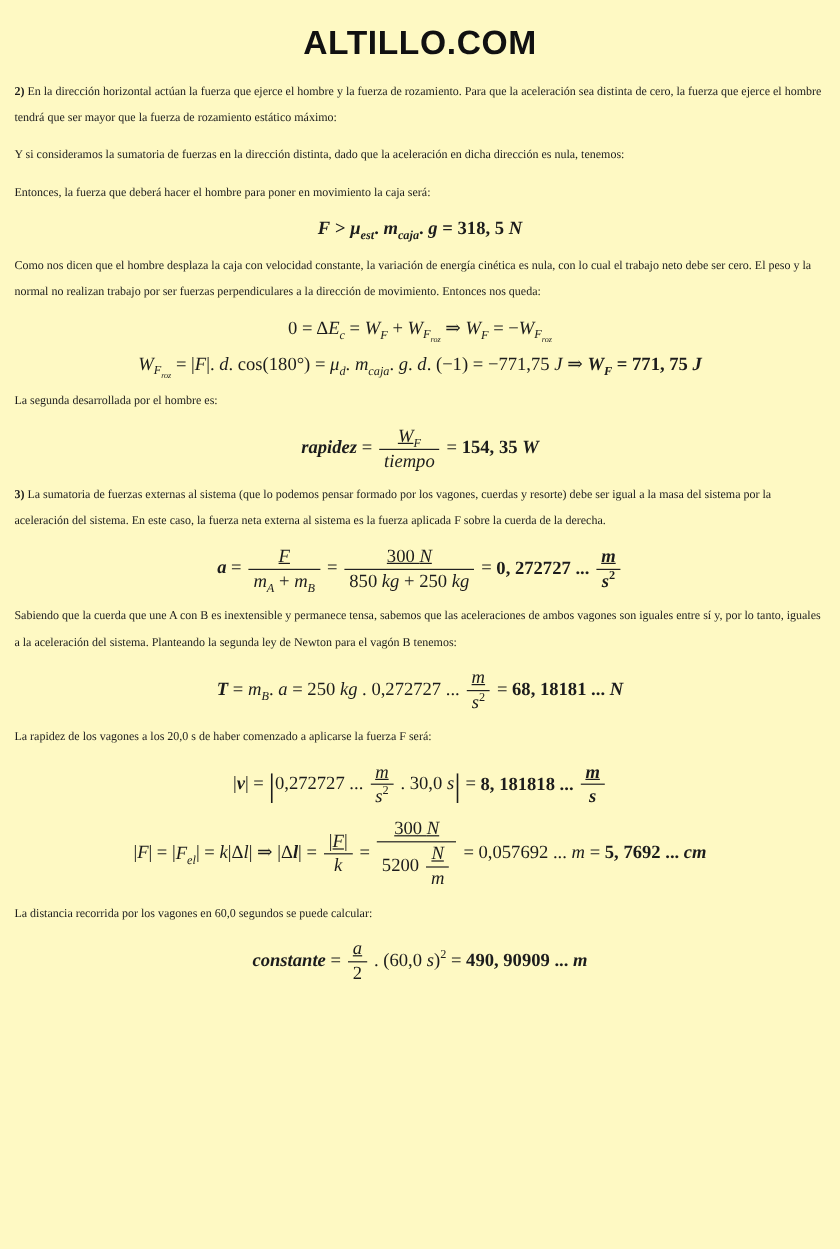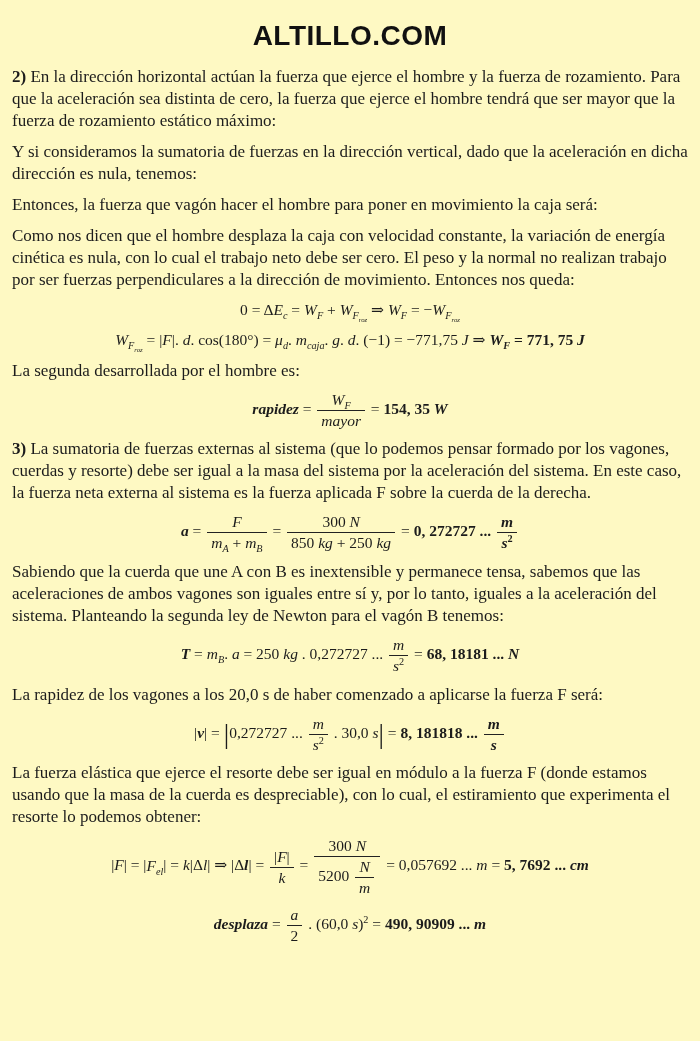--- a/index.html
+++ b/index.html
@@ -22,21 +22,21 @@
     font-family: "Liberation Sans", "DejaVu Sans", sans-serif;
     font-weight: 700;
     font-size: 28px;
     text-align: center;
     margin: 2px 0 14px 0;
     letter-spacing: 0.5px;
     color: #111111;
   }
   p.body-text {
     margin: 9px 0;
-    font-size: 17px;
+    font-size: 10px;
     line-height: 22px;
     text-align: left;
   }
   .formula {
     text-align: center;
     font-size: 15.5px;
     margin: 9px 0;
     line-height: 1.35;
     color: #1c1c1c;
   }
@@ -46,20 +46,21 @@
     display: inline-block;
     vertical-align: middle;
     text-align: center;
     margin: 0 2px;
   }
   .frac .num {
     display: block;
     padding: 0 4px 1px 4px;
     border-bottom: 1.2px solid #222222;
     line-height: 1.15;
+    text-decoration: underline;
   }
   .frac .den {
     display: block;
     padding: 1px 4px 0 4px;
     line-height: 1.15;
   }
   .bigbar {
     font-style: normal;
     font-weight: 400;
     font-size: 175%;
@@ -71,48 +72,49 @@
 </head>
 <body>
 
 <div class="page">
 
   <h1 class="title">ALTILLO.COM</h1>
 
   <p class="body-text"><b>2)</b> En la dirección horizontal actúan la fuerza que ejerce el hombre y la fuerza de rozamiento. Para que la aceleración sea distinta de cero, la fuerza que ejerce el hombre tendrá que ser mayor que la fuerza de rozamiento estático máximo:</p>
 
 
-  <p class="body-text">Y si consideramos la sumatoria de fuerzas en la dirección vertical, dado que la aceleración en dicha dirección es nula, tenemos:</p>
+  <p class="body-text">Y si consideramos la sumatoria de fuerzas en la dirección distinta, dado que la aceleración en dicha dirección es nula, tenemos:</p>
 
 
-  <p class="body-text">Entonces, la fuerza que vagón hacer el hombre para poner en movimiento la caja será:</p>
+  <p class="body-text">Entonces, la fuerza que deberá hacer el hombre para poner en movimiento la caja será:</p>
 
+  <div class="formula"><b><i>F</i> &gt; <i>μ<sub>est</sub></i>. <i>m<sub>caja</sub></i>. <i>g</i> = 318, 5 <i>N</i></b></div>
 
   <p class="body-text">Como nos dicen que el hombre desplaza la caja con velocidad constante, la variación de energía cinética es nula, con lo cual el trabajo neto debe ser cero. El peso y la normal no realizan trabajo por ser fuerzas perpendiculares a la dirección de movimiento. Entonces nos queda:</p>
 
   <div class="formula">0 = Δ<i>E<sub>c</sub></i> = <i>W<sub>F</sub></i> + <i>W<sub>F<sub>roz</sub></sub></i> ⇒ <i>W<sub>F</sub></i> = −<i>W<sub>F<sub>roz</sub></sub></i></div>
 
   <div class="formula"><i>W<sub>F<sub>roz</sub></sub></i> = |<i>F</i>|. <i>d</i>. cos(180°) = <i>μ<sub>d</sub></i>. <i>m<sub>caja</sub></i>. <i>g</i>. <i>d</i>. (−1) = −771,75 <i>J</i> ⇒ <b><i>W<sub>F</sub></i> = 771, 75 <i>J</i></b></div>
 
   <p class="body-text">La segunda desarrollada por el hombre es:</p>
 
-  <div class="formula"><b><i>rapidez</i></b> = <span class="frac"><span class="num"><i>W<sub>F</sub></i></span><span class="den"><i>mayor</i></span></span> = <b>154, 35 <i>W</i></b></div>
+  <div class="formula"><b><i>rapidez</i></b> = <span class="frac"><span class="num"><i>W<sub>F</sub></i></span><span class="den"><i>tiempo</i></span></span> = <b>154, 35 <i>W</i></b></div>
 
   <p class="body-text"><b>3)</b> La sumatoria de fuerzas externas al sistema (que lo podemos pensar formado por los vagones, cuerdas y resorte) debe ser igual a la masa del sistema por la aceleración del sistema. En este caso, la fuerza neta externa al sistema es la fuerza aplicada F sobre la cuerda de la derecha.</p>
 
   <div class="formula"><b><i>a</i></b> = <span class="frac"><span class="num"><i>F</i></span><span class="den"><i>m<sub>A</sub></i> + <i>m<sub>B</sub></i></span></span> = <span class="frac"><span class="num">300 <i>N</i></span><span class="den">850 <i>kg</i> + 250 <i>kg</i></span></span> = <b>0, 272727 ... <span class="frac"><span class="num"><i>m</i></span><span class="den"><i>s</i><sup>2</sup></span></span></b></div>
 
   <p class="body-text">Sabiendo que la cuerda que une A con B es inextensible y permanece tensa, sabemos que las aceleraciones de ambos vagones son iguales entre sí y, por lo tanto, iguales a la aceleración del sistema. Planteando la segunda ley de Newton para el vagón B tenemos:</p>
 
   <div class="formula"><b><i>T</i></b> = <i>m<sub>B</sub></i>. <i>a</i> = 250 <i>kg</i> . 0,272727 ... <span class="frac"><span class="num"><i>m</i></span><span class="den"><i>s</i><sup>2</sup></span></span> = <b>68, 18181 ... <i>N</i></b></div>
 
   <p class="body-text">La rapidez de los vagones a los 20,0 s de haber comenzado a aplicarse la fuerza F será:</p>
 
   <div class="formula">|<b><i>v</i></b>| = <span class="bigbar">|</span>0,272727 ... <span class="frac"><span class="num"><i>m</i></span><span class="den"><i>s</i><sup>2</sup></span></span> . 30,0 <i>s</i><span class="bigbar">|</span> = <b>8, 181818 ... <span class="frac"><span class="num"><i>m</i></span><span class="den"><i>s</i></span></span></b></div>
 
-  <p class="body-text">La fuerza elástica que ejerce el resorte debe ser igual en módulo a la fuerza F (donde estamos usando que la masa de la cuerda es despreciable), con lo cual, el estiramiento que experimenta el resorte lo podemos obtener:</p>
 
   <div class="formula">|<i>F</i>| = |<i>F<sub>el</sub></i>| = <i>k</i>|Δ<i>l</i>| ⇒ |Δ<b><i>l</i></b>| = <span class="frac"><span class="num">|<i>F</i>|</span><span class="den"><i>k</i></span></span> = <span class="frac"><span class="num">300 <i>N</i></span><span class="den">5200 <span class="frac"><span class="num"><i>N</i></span><span class="den"><i>m</i></span></span></span></span> = 0,057692 ... <i>m</i> = <b>5, 7692 ... <i>cm</i></b></div>
 
+  <p class="body-text">La distancia recorrida por los vagones en 60,0 segundos se puede calcular:</p>
 
-  <div class="formula"><b><i>desplaza</i></b> = <span class="frac"><span class="num"><i>a</i></span><span class="den">2</span></span> . (60,0 <i>s</i>)<sup>2</sup> = <b>490, 90909 ... <i>m</i></b></div>
+  <div class="formula"><b><i>constante</i></b> = <span class="frac"><span class="num"><i>a</i></span><span class="den">2</span></span> . (60,0 <i>s</i>)<sup>2</sup> = <b>490, 90909 ... <i>m</i></b></div>
 
 </div>
 
 </body></html>

